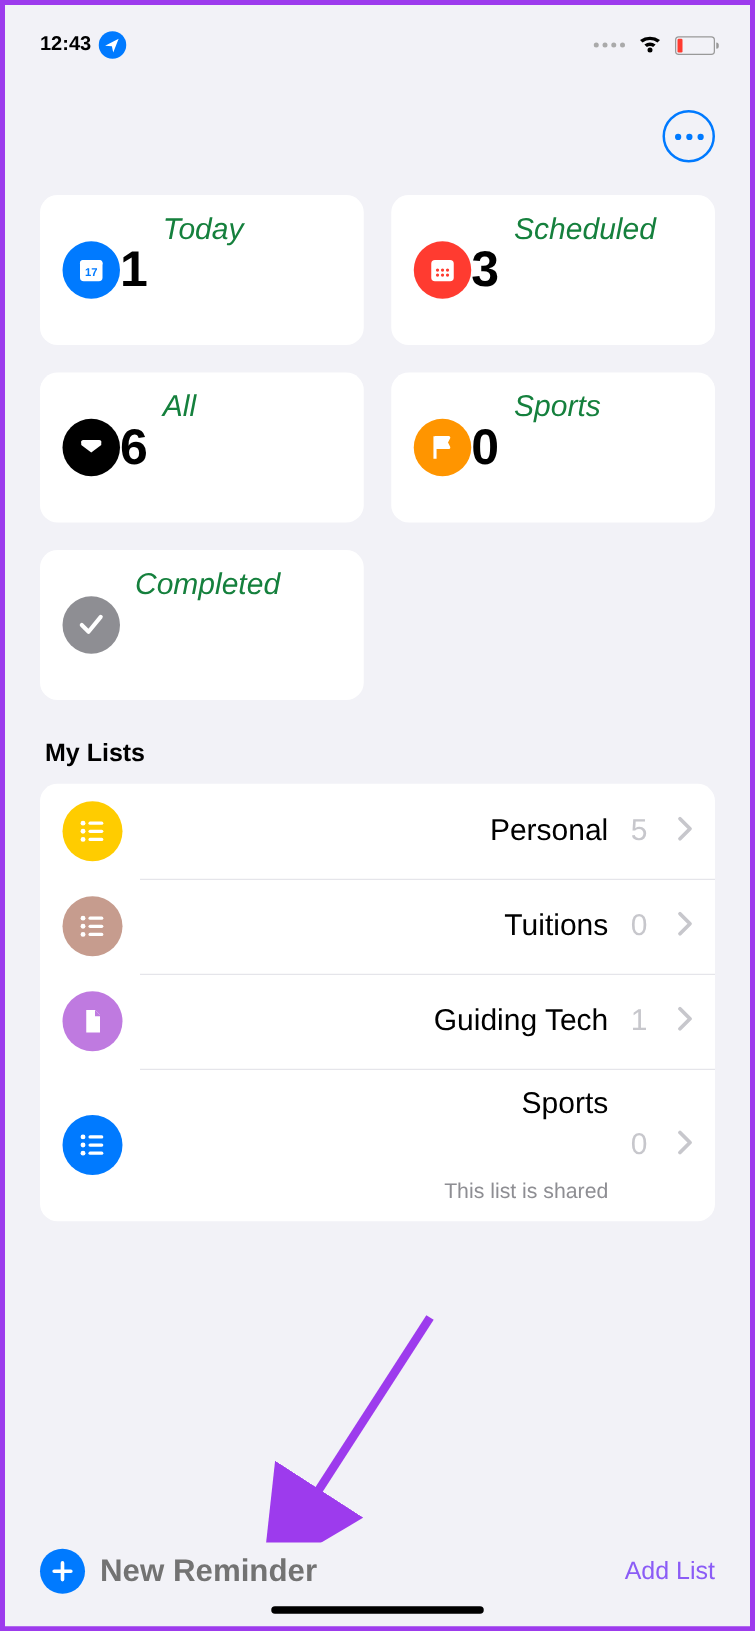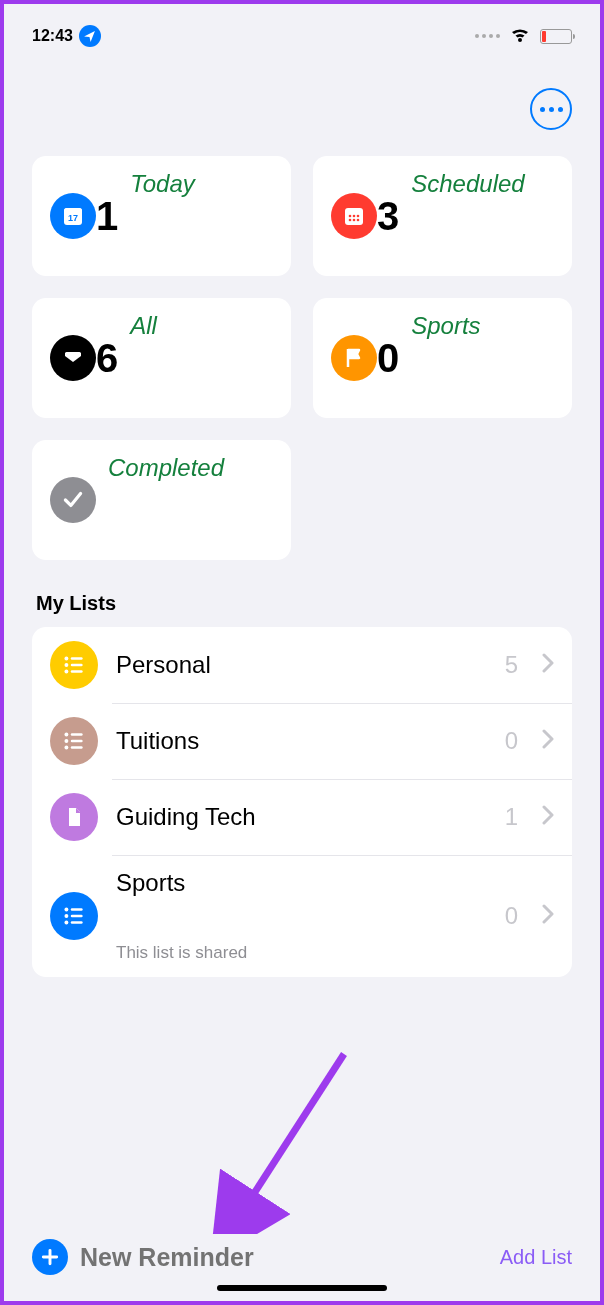--- a/index.html
+++ b/index.html
@@ -75,21 +75,21 @@
   .ic-done { background:#8E8E93;}
   
   .lists-header { padding: 32px 32px 12px 32px; font-size:20px; font-weight:700;}
   .lists {
     margin: 0 28px;
     background:#fff;
     border-radius:14px;
     overflow:hidden;
   }
   .list-row {
-    display:flex; align-items:center; padding:14px 18px; gap:18px; cursor:pointer; position:relative;
+    display:flex; align-items:center; padding:14px 18px; gap:18px; cursor:pointer; position:relative;text-align:right;
   }
   .list-row + .list-row::before {
     content:""; position:absolute; top:0; left:80px; right:0; height:1px; background:#E5E5EA;
   }
   .list-icon { width:48px; height:48px; border-radius:50%; display:flex;align-items:center;justify-content:center; flex-shrink:0;}
   .list-text { flex:1; display:flex; flex-direction:column;}
   .list-name { font-size:24px; color:#000;}
   .list-sub { font-size:17px; color:#8E8E93;margin-top:46px;}
   .list-count { font-size:24px; color:#C7C7CC; margin-right:6px;}
   .chevron { color:#C7C7CC; }

